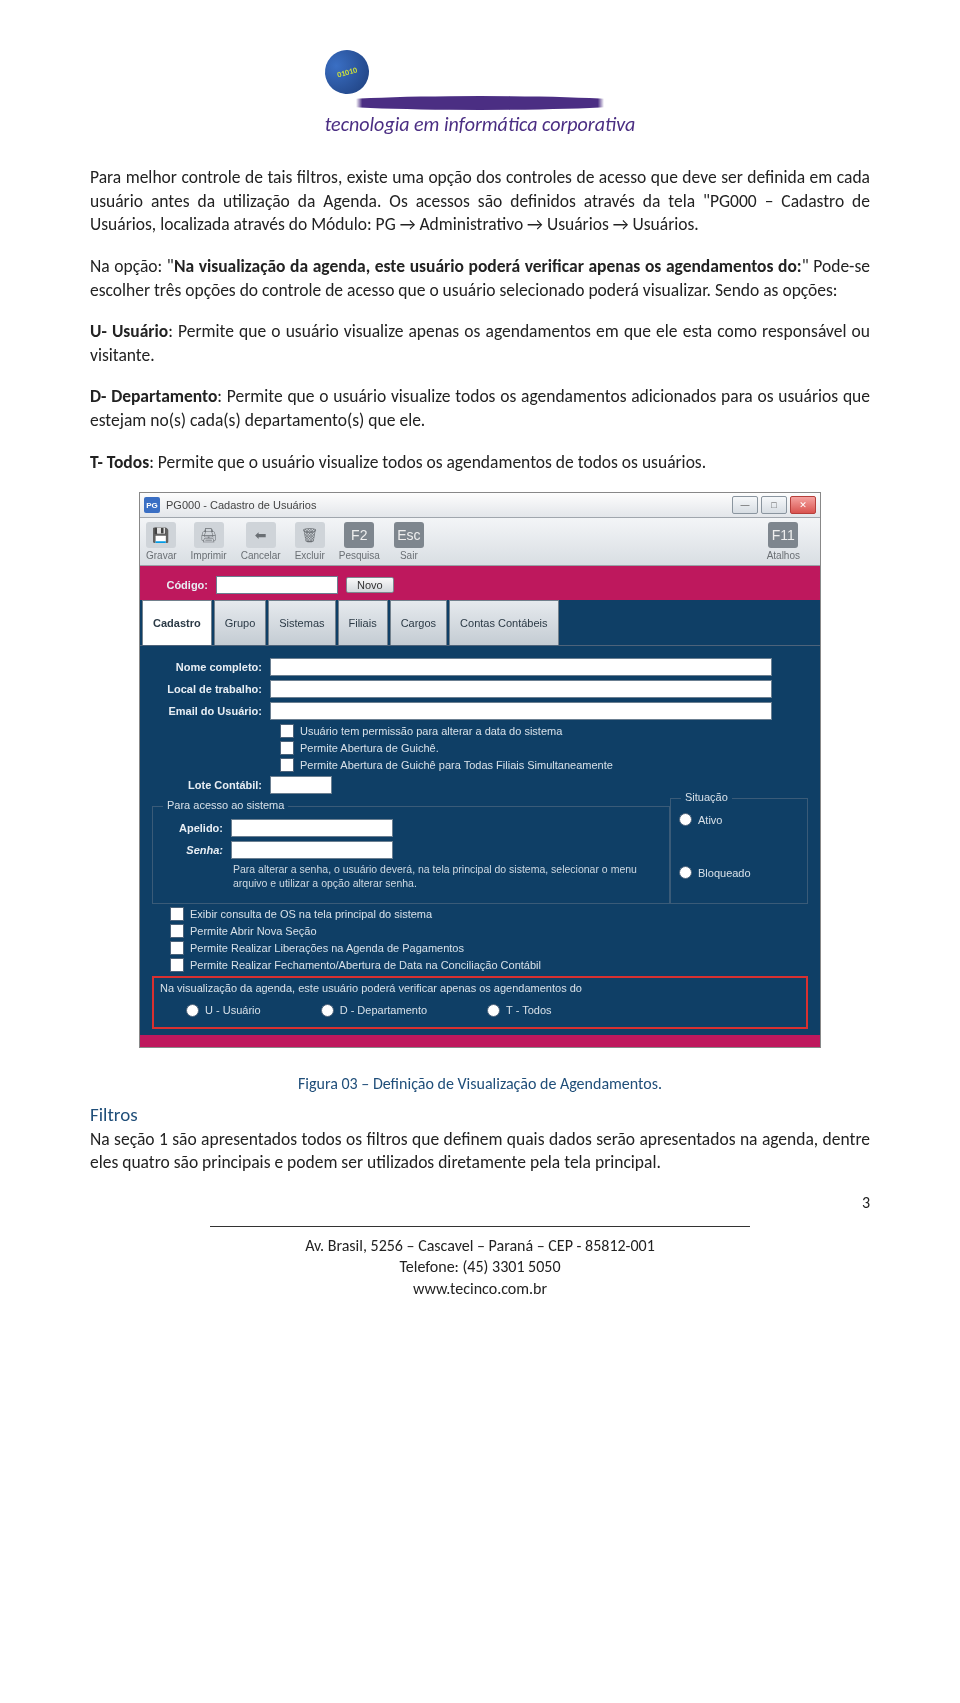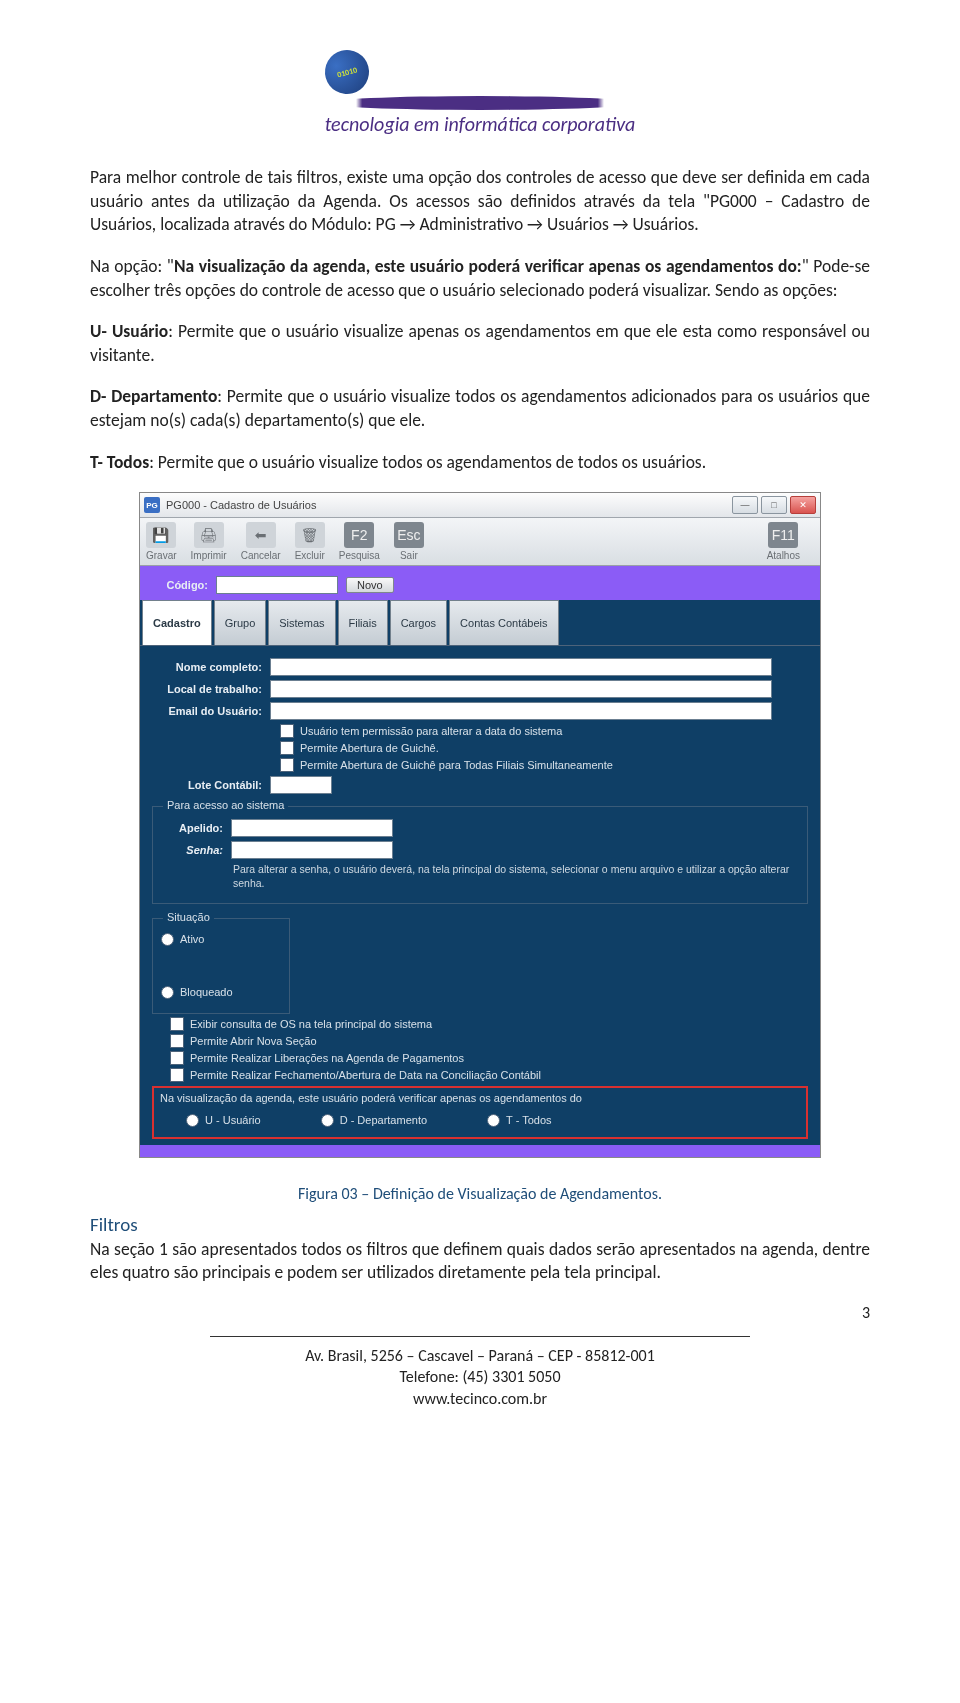--- a/index.html
+++ b/index.html
@@ -105,21 +105,21 @@
     margin-right: 14px; color: #6a6f74; cursor: pointer;
   }
   .tool .ticon {
     width: 30px; height: 26px; background: #cfd4d9; border-radius: 3px;
     display:flex;align-items:center;justify-content:center;font-size:14px;margin-bottom:2px;
   }
   .tool.dark .ticon { background: #7e868e; color:#eee; }
   .tool.spacer { flex: 1; margin: 0; }
   .tool-label { font-size: 10px; }
   .form-area {
-    background: #8b5cf6;
+    background: #be185d;
     color: #e8eef4;
     padding: 6px 8px 12px 8px;
   }
   .row {
     display: flex; align-items: center; margin: 4px 0;
   }
   .lbl { width: 110px; text-align: right; padding-right: 8px; font-weight: bold; font-size: 11px;}
   .inp {
     background: #fff; border: 1px solid #6b7f91; height: 16px; flex: 1; max-width: 120px;
   }
@@ -147,21 +147,21 @@
   .chk {
     width: 12px; height: 12px; background: #fff; border: 1px solid #4d637a; margin-right: 6px;
   }
   .fieldset {
     border: 1px solid #3a5b78; margin: 8px 0 0 0; padding: 8px 10px; position: relative;
   }
   .fs-title {
     position: absolute; top: -8px; left: 10px; background: #0f3f66; padding: 0 4px;
     font-size: 11px; color:#d7e0e8;
   }
-  .two-col { display: flex; gap: 14px; flex-direction: column; }
+  .two-col { display: flex; gap: 0; }
   .col-l { flex: 1; }
   .col-r {
     width: 120px; border: 1px solid #3a5b78; padding: 8px; position: relative;
   }
   .note {
     font-size: 10.5px; color:#cfd9e2; margin: 4px 0 4px 70px; line-height: 1.3;
   }
   .radio-row { display: flex; align-items: center; margin: 6px 0; font-size: 11px; color:#d7e0e8;}
   .radio { width: 11px; height: 11px; border-radius: 50%; background:#fff; border:1px solid #4d637a; margin-right:6px;}
   .highlight {

